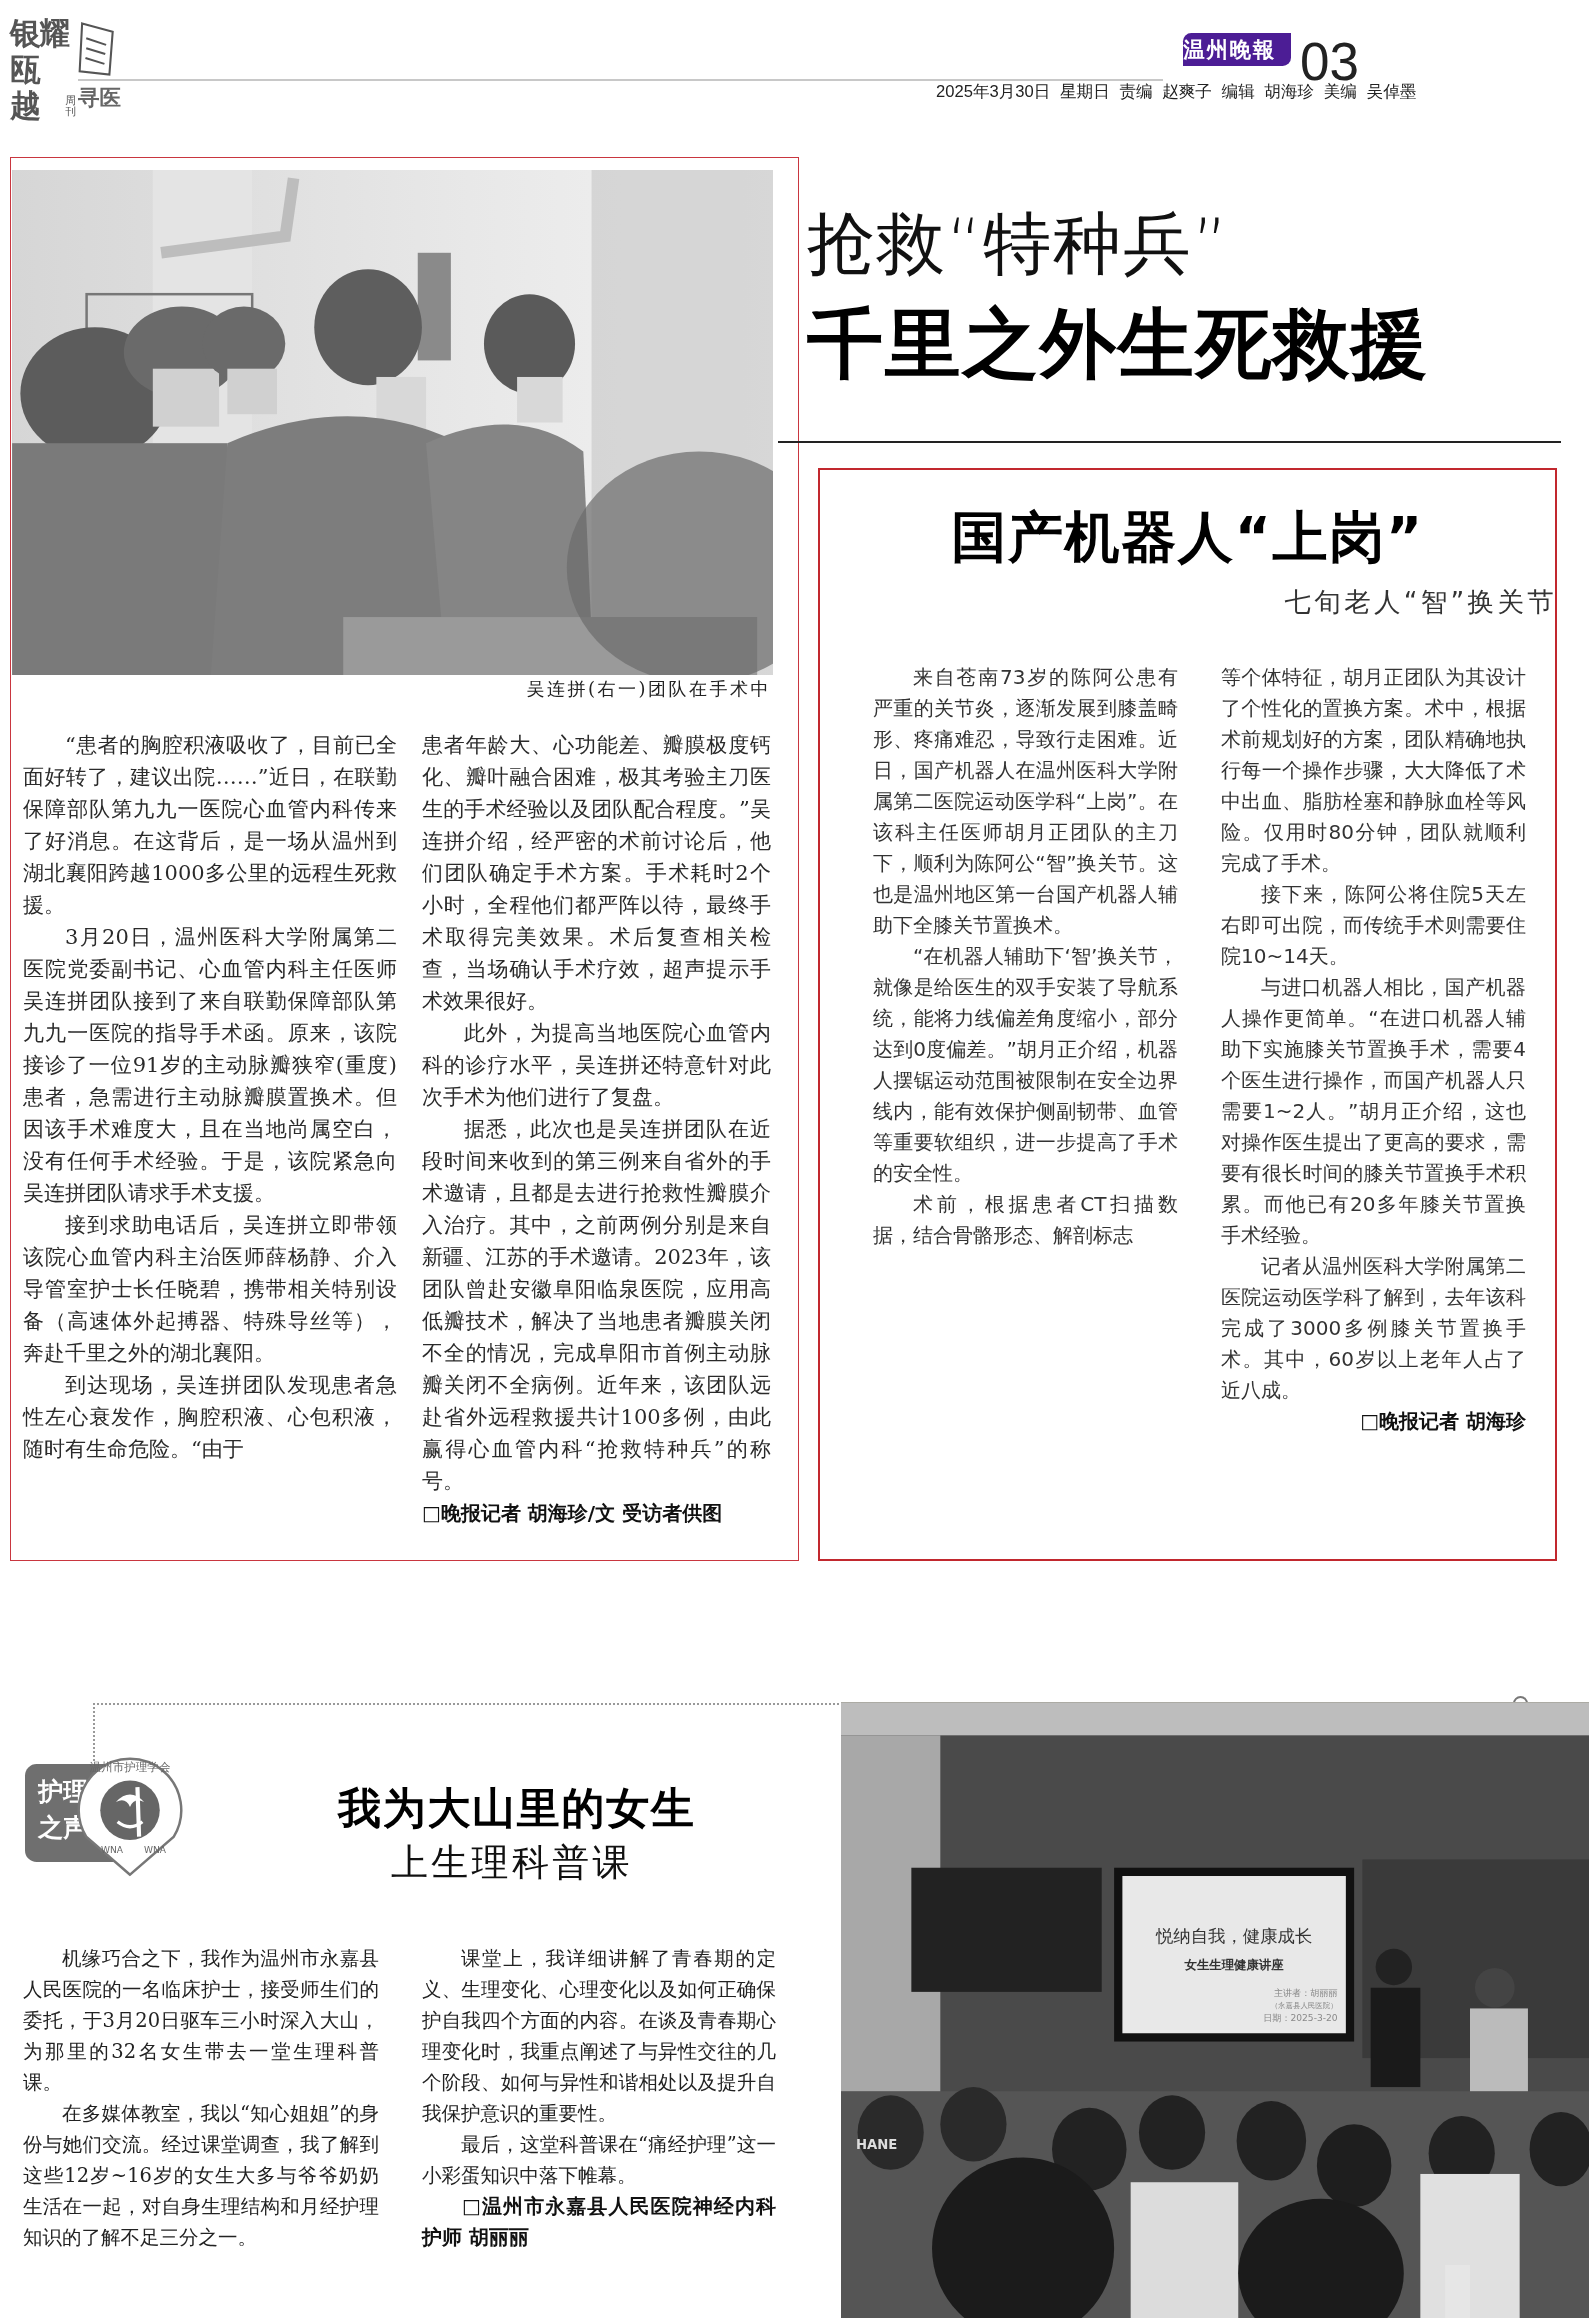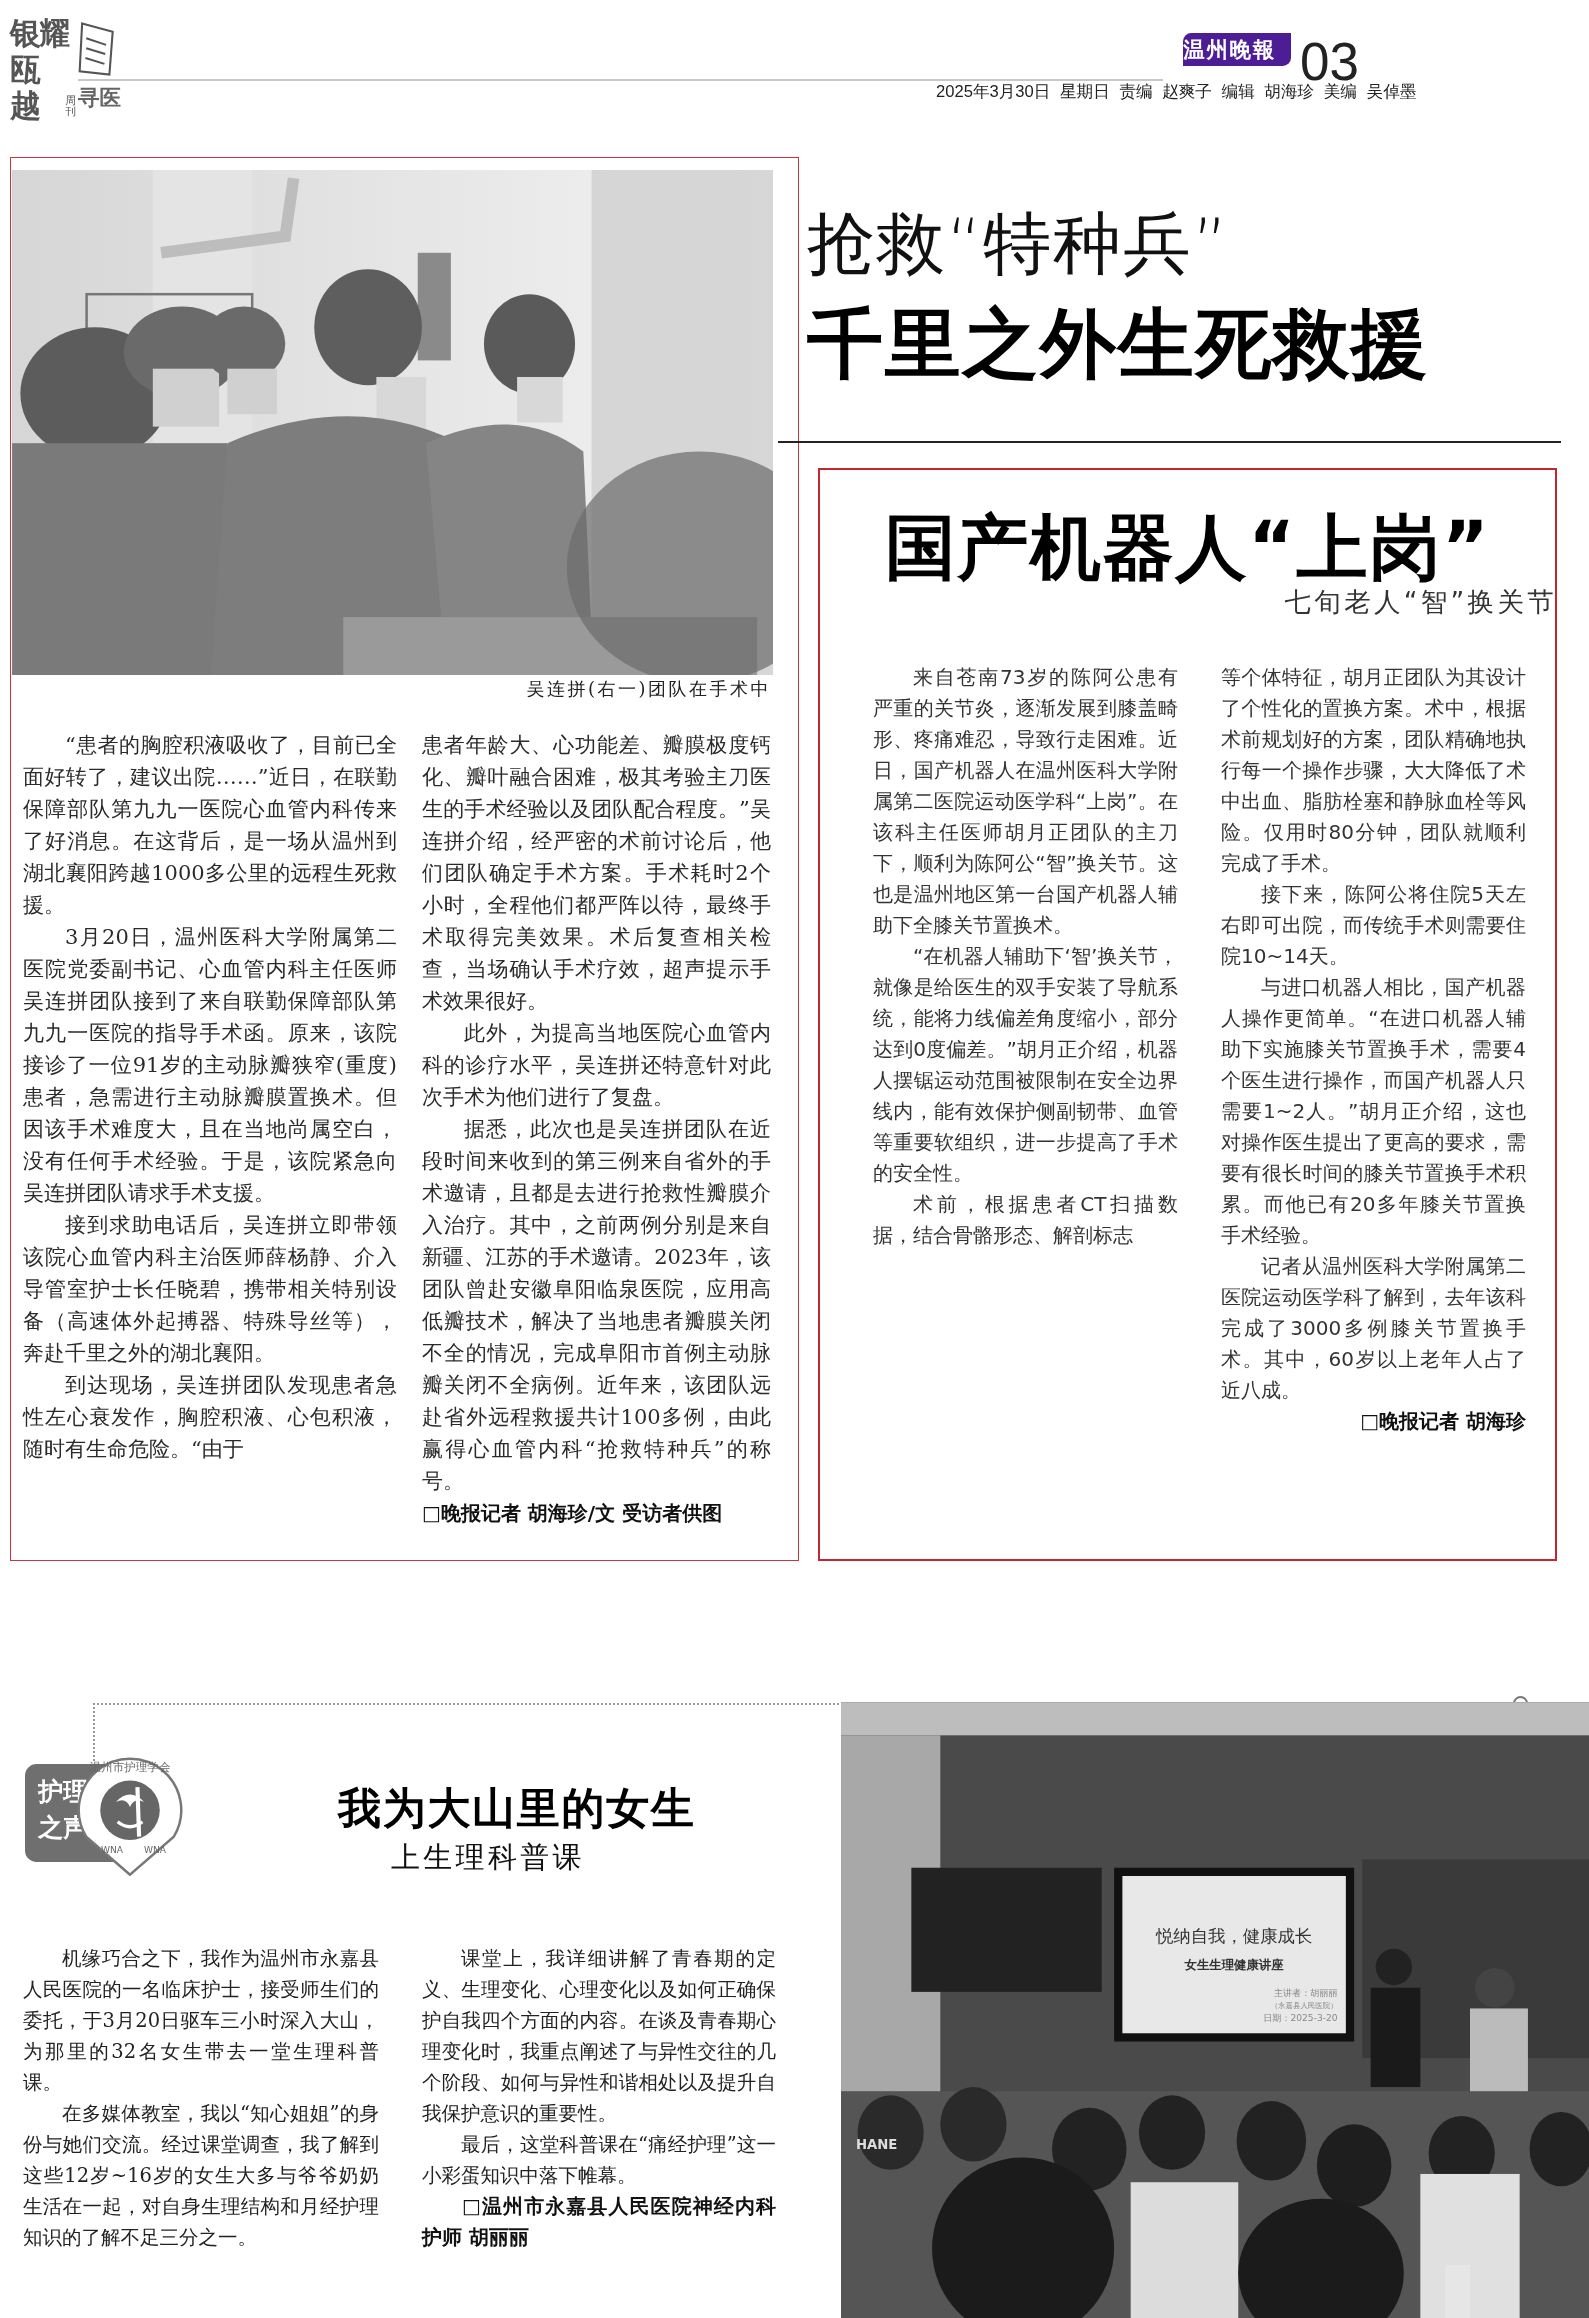--- a/index.html
+++ b/index.html
@@ -28,35 +28,35 @@
 
   .col { position: absolute; font-size: 21px; line-height: 32px; color: #2a2a2a; text-align: justify; }
   .col p { text-indent: 2em; }
   .col p.noindent { text-indent: 0; }
   .col .byline { text-indent: 0; font-family: "DejaVu Sans", sans-serif; font-weight: bold; color: #111; font-size: 20px; }
   .col .byline-right { text-align: right; }
   .colA { left: 23px; top: 729px; width: 374px; }
   .colB { left: 422px; top: 729px; width: 349px; }
 
   .box-right { left: 818px; top: 468px; width: 739px; height: 1093px; border: 2.5px solid #c2282e; }
-  .sub-headline { left: 818px; top: 501px; width: 739px; text-align: center; font-family: "DejaVu Sans", sans-serif; font-weight: bold; font-size: 71px; color: #000; letter-spacing: 1.7px; }
+  .sub-headline { left: 818px; top: 501px; width: 739px; text-align: center; font-family: "DejaVu Sans", sans-serif; font-weight: bold; font-size: 55px; color: #000; letter-spacing: 1.7px; }
   .sub-deck { left: 818px; top: 584px; width: 739px; text-align: right; font-family: "DejaVu Sans", sans-serif; font-size: 26.5px; color: #333; letter-spacing: 3.3px; }
   .col2 { font-family: "DejaVu Sans", sans-serif; font-size: 20px; line-height: 31px; color: #333; }
   .colC { left: 873px; top: 662px; width: 305px; }
   .colD { left: 1221px; top: 662px; width: 305px; }
 
   
   .dotline-h { left: 93px; top: 1703px; width: 1422px; height: 0; border-top: 2.5px dotted #999; }
   .dotline-v { left: 93px; top: 1703px; width: 0; height: 58px; border-left: 2.5px dotted #999; }
   .dot-end { left: 1513px; top: 1696px; width: 15px; height: 15px; border: 2.5px solid #777; border-radius: 50%; background: #fff; }
 
   .nurse-tag { left: 25px; top: 1764px; width: 108px; height: 98px; background: #6f6f6f; border-radius: 11.6px 0 0 11.6px; color: #fff; font-family: "DejaVu Sans", sans-serif; font-weight: bold; font-size: 25px; line-height: 36px; padding: 10px 0 0 13.2px; }
   .nurse-emblem { left: 68px; top: 1754px; width: 66px; height: 124px; }
   .bottom-title-1 { left: 338px; top: 1780px; font-family: "DejaVu Sans", sans-serif; font-weight: bold; font-size: 43px; color: #000; letter-spacing: 1.7px; white-space: nowrap; }
-  .bottom-title-2 { left: 391px; top: 1838px; font-family: "DejaVu Sans", sans-serif; font-weight: 300; font-size: 29px; color: #111; letter-spacing: 3.3px; white-space: nowrap; }
+  .bottom-title-2 { left: 391px; top: 1838px; font-family: "DejaVu Sans", sans-serif; font-weight: 300; font-size: 37px; color: #111; letter-spacing: 3.3px; white-space: nowrap; }
 
   .col3 { font-family: "DejaVu Serif", serif; font-size: 19.5px; line-height: 31px; color: #222; }
   .colE { left: 23px; top: 1943px; width: 356px; }
   .colF { left: 422px; top: 1943px; width: 354px; }
   .colF .byline { font-size: 20px; }
 
   .photo-class { left: 841px; top: 1702px; width: 749px; height: 617px; overflow: hidden; background: #fde047; }
 </style>
 </head>
 <body>

